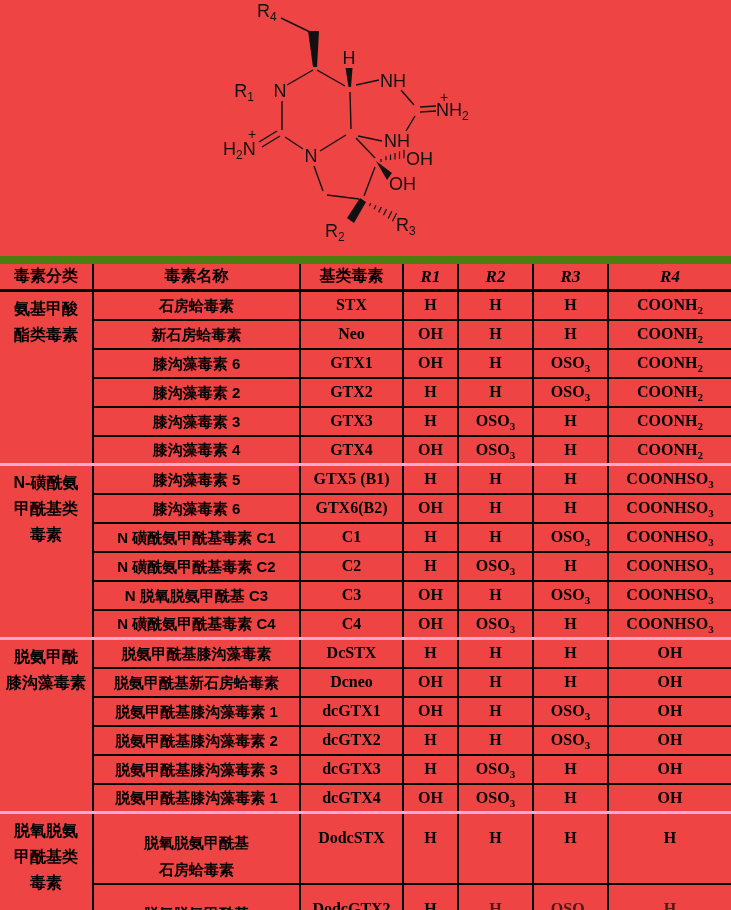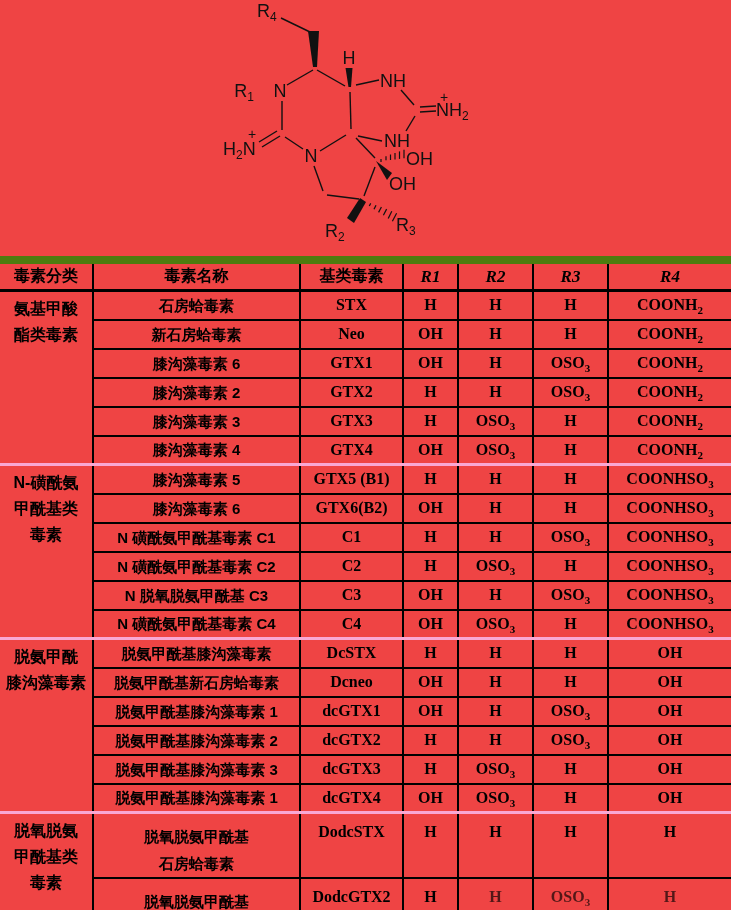--- a/index.html
+++ b/index.html
@@ -13,21 +13,21 @@
   thead th:last-child,tbody td:last-child{border-right:none;}
   thead th.cn{font-size:16px;font-weight:bold;}
   thead th.rh{font-family:"Liberation Serif","DejaVu Serif",serif;font-style:italic;font-weight:bold;font-size:17px;}
   tbody td{border-right:2px solid #000;border-top:2px solid #000;text-align:center;vertical-align:middle;}
   tbody tr{height:29px;}
   tbody tr.tall{height:55px;}
   tr.group-start td{border-top:3px solid #f9a8d4;}
   td.cat{vertical-align:top;padding-top:4px;font-weight:bold;font-size:16px;line-height:26px;}
   td.name{font-weight:bold;font-size:15px;line-height:25px;}
   td.abbr,td.val{font-family:"Liberation Serif","DejaVu Serif",serif;font-weight:bold;font-size:16px;}
-  tr.tall td.name,tr.tall td.abbr,tr.tall td.val{vertical-align:top;padding-top:9px;}
+  tr.tall td.name,tr.tall td.abbr,tr.tall td.val{vertical-align:top;padding-top:15px;}
   tr.tall td.name{line-height:27px;}
   sub{font-size:11px;line-height:0;}
   .faded{opacity:.65;}
 </style>
 </head>
 <body>
 
 <div class="page">
 
   <svg class="struct" width="731" height="256" viewBox="0 0 731 256" font-family="Liberation Sans, sans-serif" font-size="18" fill="#111">

